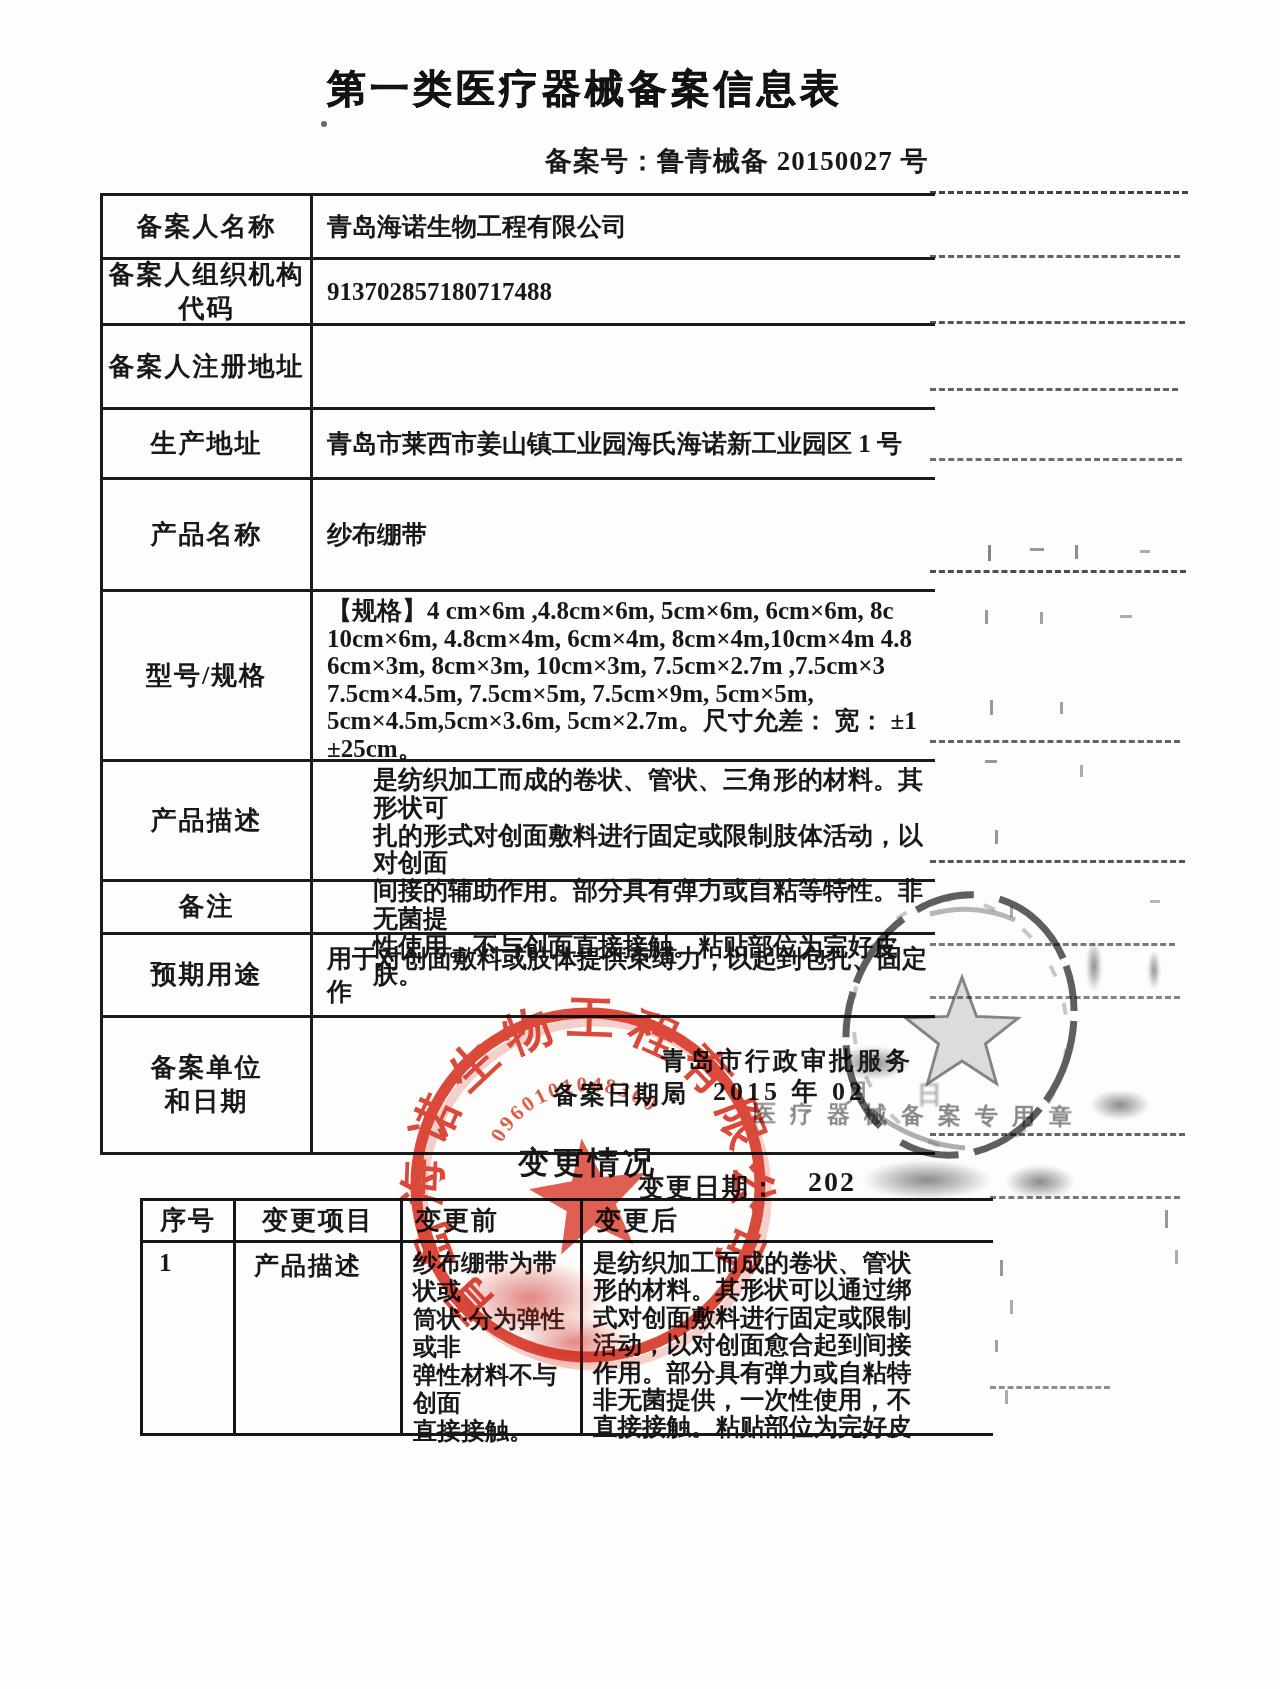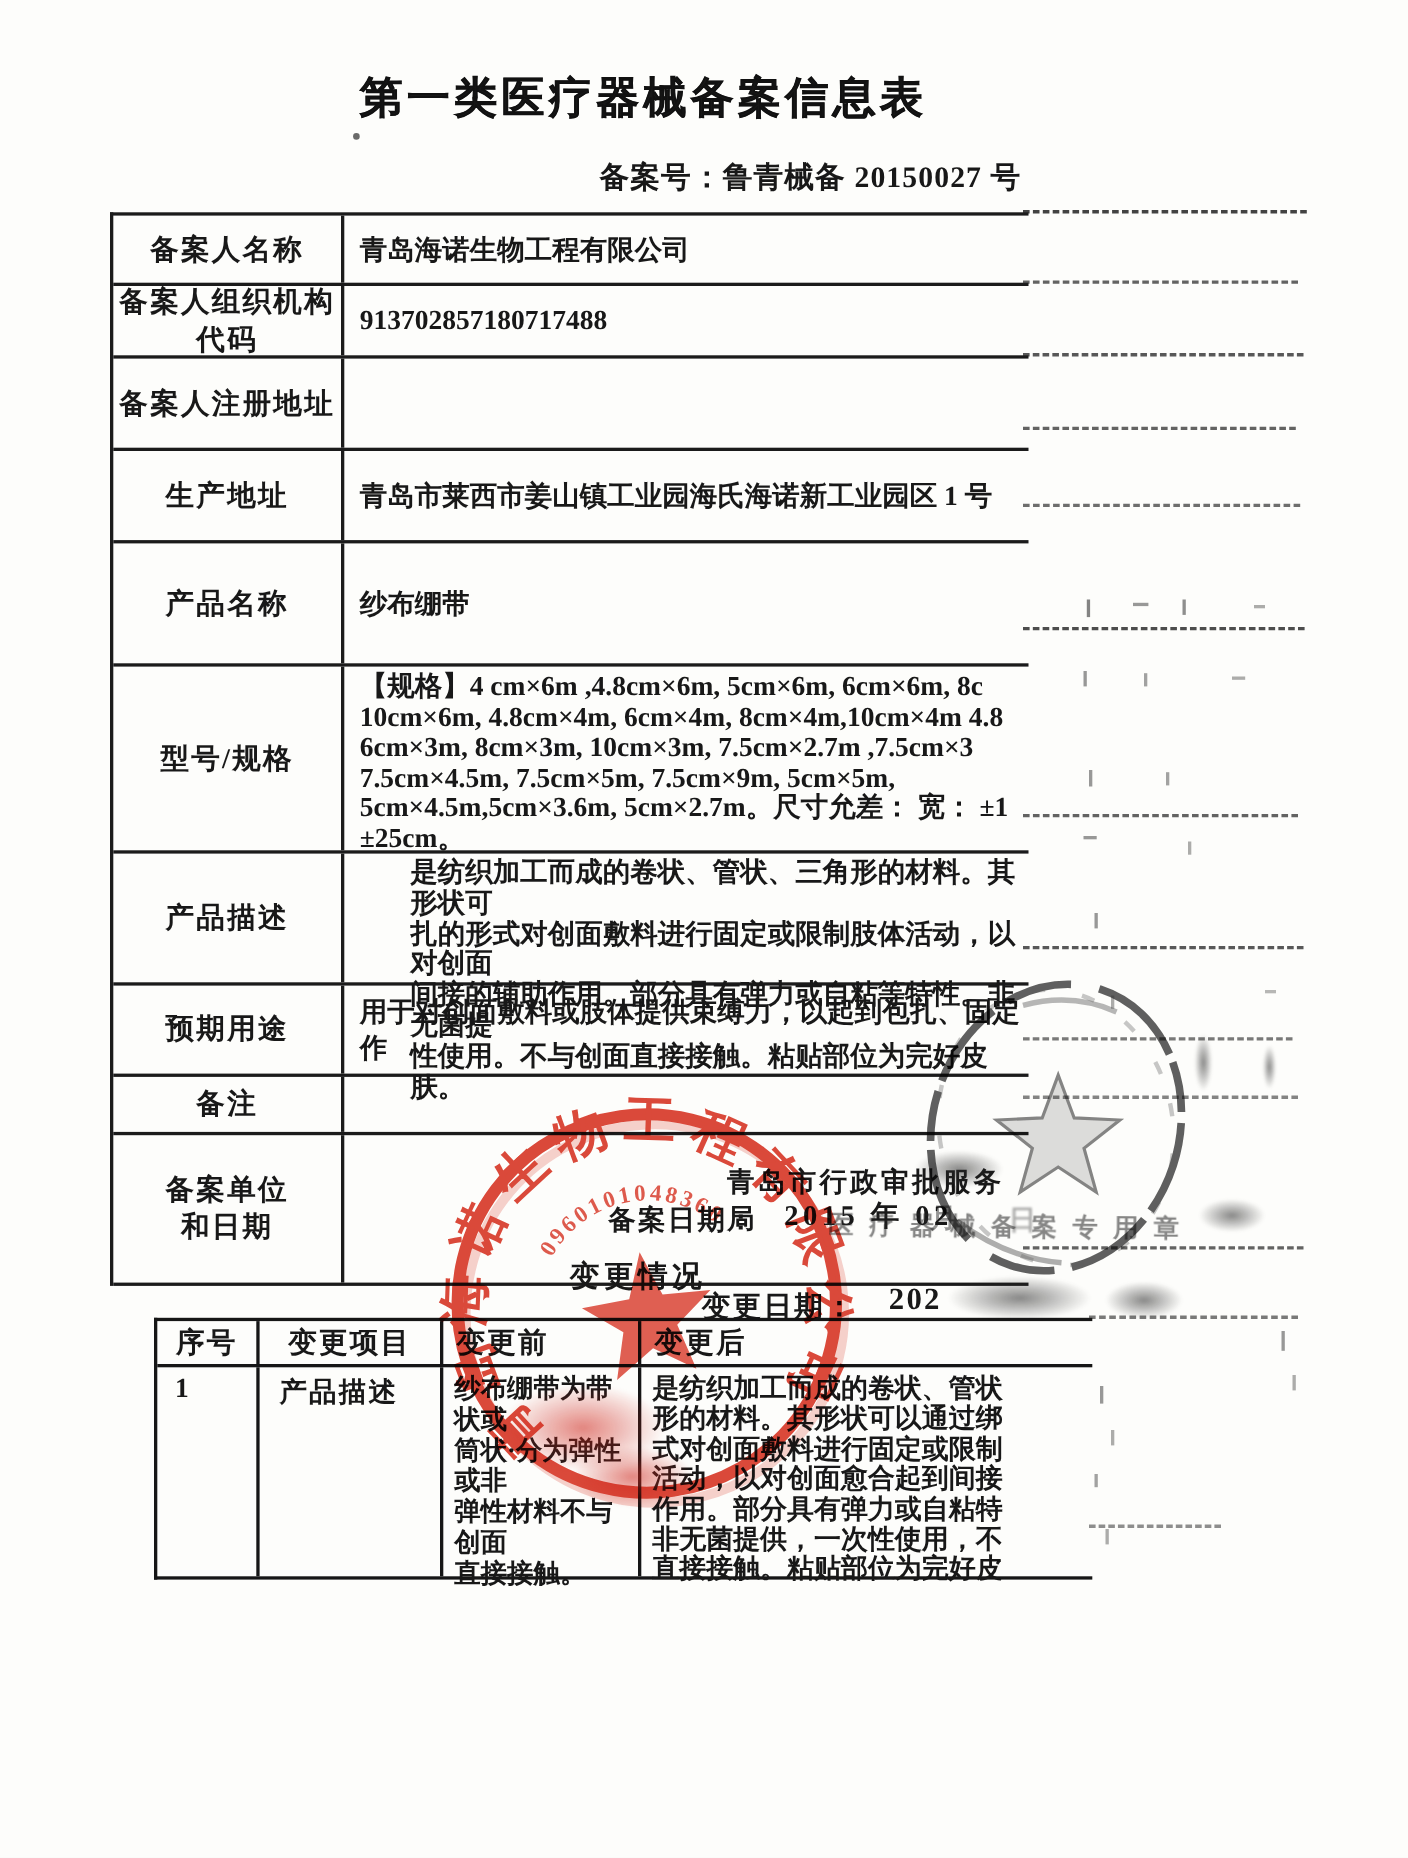--- a/index.html
+++ b/index.html
@@ -12,37 +12,37 @@
              -webkit-text-stroke:.6px #111;}
   .record-no{left:545px;top:143px;font-size:27px;font-weight:700;letter-spacing:1px;}
 
   
   .info-table{left:100px;top:193px;width:832px;border-top:3px solid #1b1b1b;border-left:3px solid #1b1b1b;}
   .irow{display:flex;box-sizing:border-box;border-bottom:3px solid #1b1b1b;}
   .irow .lab{width:210px;box-sizing:border-box;border-right:3px solid #1b1b1b;display:flex;align-items:center;
              justify-content:center;text-align:center;font-size:26px;font-weight:700;letter-spacing:2px;line-height:1.3;}
   .irow .val{flex:1;box-sizing:border-box;font-size:25px;font-weight:700;padding-left:14px;display:flex;align-items:center;}
   .irow .val.top{align-items:flex-start;display:block;}
-  .r0{height:64px}.r1{height:66px}.r2{height:84px}.r3{height:84px}.r4{height:112px}
+  .r0{height:64px}.r1{height:66px}.r2{height:84px}.r3{height:70px}.r4{height:112px}
   .r5{height:170px}.r6{height:120px}.r7{height:83px}.r8{height:53px}.r9{height:137px}
   .spec{font-size:24px;line-height:27.6px;padding-top:5px;}
   .desc{font-size:24.5px;line-height:27.8px;padding-top:4px;margin-left:46px;}
   .r9 .val{position:relative;display:block;}
   .agency{position:absolute;left:348px;top:26px;font-size:25px;font-weight:700;letter-spacing:3px;}
   .flabel{position:absolute;left:240px;top:60px;font-size:25px;font-weight:700;letter-spacing:2px;}
   .fdate{position:absolute;left:400px;top:56px;font-size:26px;font-weight:700;letter-spacing:4px;}
   .fmonth{position:absolute;left:532px;top:58px;font-size:25px;font-weight:700;opacity:.45;filter:blur(.6px);}
   .fday{position:absolute;left:604px;top:60px;font-size:25px;font-weight:700;opacity:.35;filter:blur(.8px);}
 
   
   .dashx{height:0;border-top:3px dashed #222;}
 
   .seal-caption{left:753px;top:1100px;font-size:23px;font-weight:700;letter-spacing:14px;color:#262626;
                 opacity:.55;filter:blur(.7px);transform:rotate(.6deg);}
-  .change-title{left:518px;top:1142px;font-size:27px;font-weight:700;letter-spacing:4px;}
+  .change-title{left:518px;top:1142px;font-size:31px;font-weight:700;letter-spacing:4px;}
   .chg-date-label{left:638px;top:1170px;font-size:26px;font-weight:700;letter-spacing:2px;}
   .chg-date-value{left:808px;top:1166px;font-size:28px;font-weight:700;letter-spacing:2px;text-align:right;}
 
   
   .chg-table{left:140px;top:1198px;width:850px;border-top:3px solid #161616;border-left:3px solid #161616;
              border-bottom:3px solid #161616;}
   .crow{display:flex;box-sizing:border-box;}
   .crow.head{height:42px;border-bottom:3px solid #161616;}
   .crow.body{height:190px;}
   .c0{width:93px}.c1{width:167px}.c2{width:180px}.c3{width:410px}
@@ -107,27 +107,27 @@
 5cm×4.5m,5cm×3.6m, 5cm×2.7m。尺寸允差： 宽： ±1
 ±25cm。</div>
     </div>
     <div class="irow r6">
       <div class="lab pre">产品描述</div>
       <div class="val top pre desc">是纺织加工而成的卷状、管状、三角形的材料。其形状可
 扎的形式对创面敷料进行固定或限制肢体活动，以对创面
 间接的辅助作用。部分具有弹力或自粘等特性。非无菌提
 性使用。不与创面直接接触。粘贴部位为完好皮肤。</div>
     </div>
+    <div class="irow r8">
+      <div class="lab pre">备注</div>
+      <div class="val"></div>
+    </div>
     <div class="irow r7">
       <div class="lab pre">预期用途</div>
       <div class="val">用于对创面敷料或肢体提供束缚力，以起到包扎、固定作</div>
-    </div>
-    <div class="irow r8">
-      <div class="lab pre">备注</div>
-      <div class="val"></div>
     </div>
     <div class="irow r9">
       <div class="lab pre">备案单位
 和日期</div>
       <div class="val">
         <span class="agency">青岛市行政审批服务局</span>
         <span class="flabel">备案日期：</span>
         <span class="fdate">2015 年 02</span>
         <span class="fmonth">月</span>
         <span class="fday">日</span>

